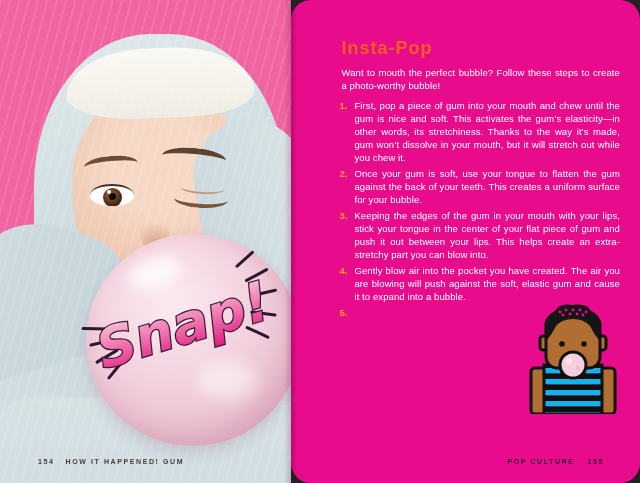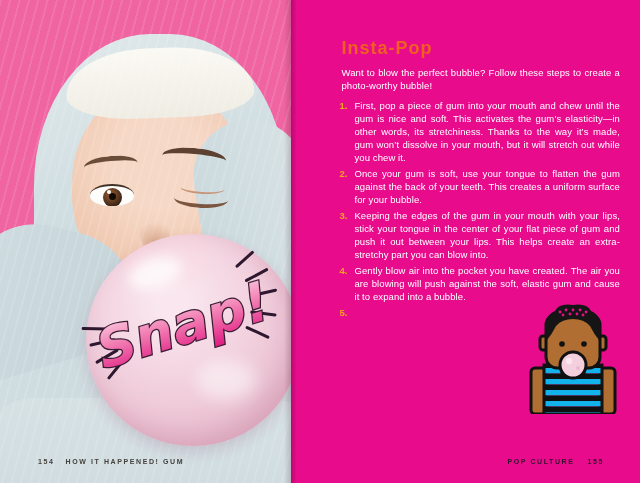--- a/index.html
+++ b/index.html
@@ -60,21 +60,21 @@
     background:rgba(255,255,255,.5); filter:blur(8px); }
 
   .snap-wrap { position:absolute; left:78px; top:262px; width:208px; height:118px; transform:rotate(-13deg); }
   .snap-wrap svg { width:100%; height:100%; }
 
   .footer-left { position:absolute; left:38px; bottom:18px; display:flex; gap:11px;
     font-size:7px; font-weight:bold; letter-spacing:1.6px; color:#45413c; }
 
   
   .page-right { position:relative; width:374px; height:483px; background:#e80c8c;
-    padding:38px 20px 0 50px; }
+    padding:38px 20px 0 50px;border-radius:20px; }
   .page-right::before { content:""; position:absolute; left:0; top:0; bottom:0; width:6px;
     background:linear-gradient(to right, rgba(80,0,45,.30), transparent); }
 
   .title { font-size:18px; font-weight:bold; letter-spacing:1px; color:#f15e22; margin-bottom:7px; }
   .intro { color:#fff; font-size:9.5px; line-height:13px; text-align:justify; margin-bottom:7px;
     letter-spacing:.1px; }
   .step { position:relative; padding-left:13px; margin-bottom:3px; color:#fff;
     font-size:9.5px; line-height:13px; text-align:justify; letter-spacing:.1px; }
   .step-num { position:absolute; left:-2px; top:0; color:#f5a51d; font-weight:bold; }
   .illu { float:right; width:94px; height:112px; margin:-4px 0 0 8px; }
@@ -138,21 +138,21 @@
     </div>
 
     <div class="footer-left">
       <span>154</span>
       <span>HOW IT HAPPENED! GUM</span>
     </div>
   </div>
 
   <div class="page-right">
     <div class="title">Insta-Pop</div>
-    <p class="intro">Want to blow the perfect bubble? Follow these steps to create a photo-worthy bubble!</p>
+    <p class="intro">Want to mouth the perfect bubble? Follow these steps to create a photo-worthy bubble!</p>
 
     <div class="step">
       <span class="step-num">1.</span>
       <span>First, pop a piece of gum into your mouth and chew until the gum is nice and soft. This activates the gum’s elasticity—in other words, its stretchiness. Thanks to the way it’s made, gum won’t dissolve in your mouth, but it will stretch out while you chew it.</span>
     </div>
     <div class="step">
       <span class="step-num">2.</span>
       <span>Once your gum is soft, use your tongue to flatten the gum against the back of your teeth. This creates a uniform surface for your bubble.</span>
     </div>
     <div class="step">

